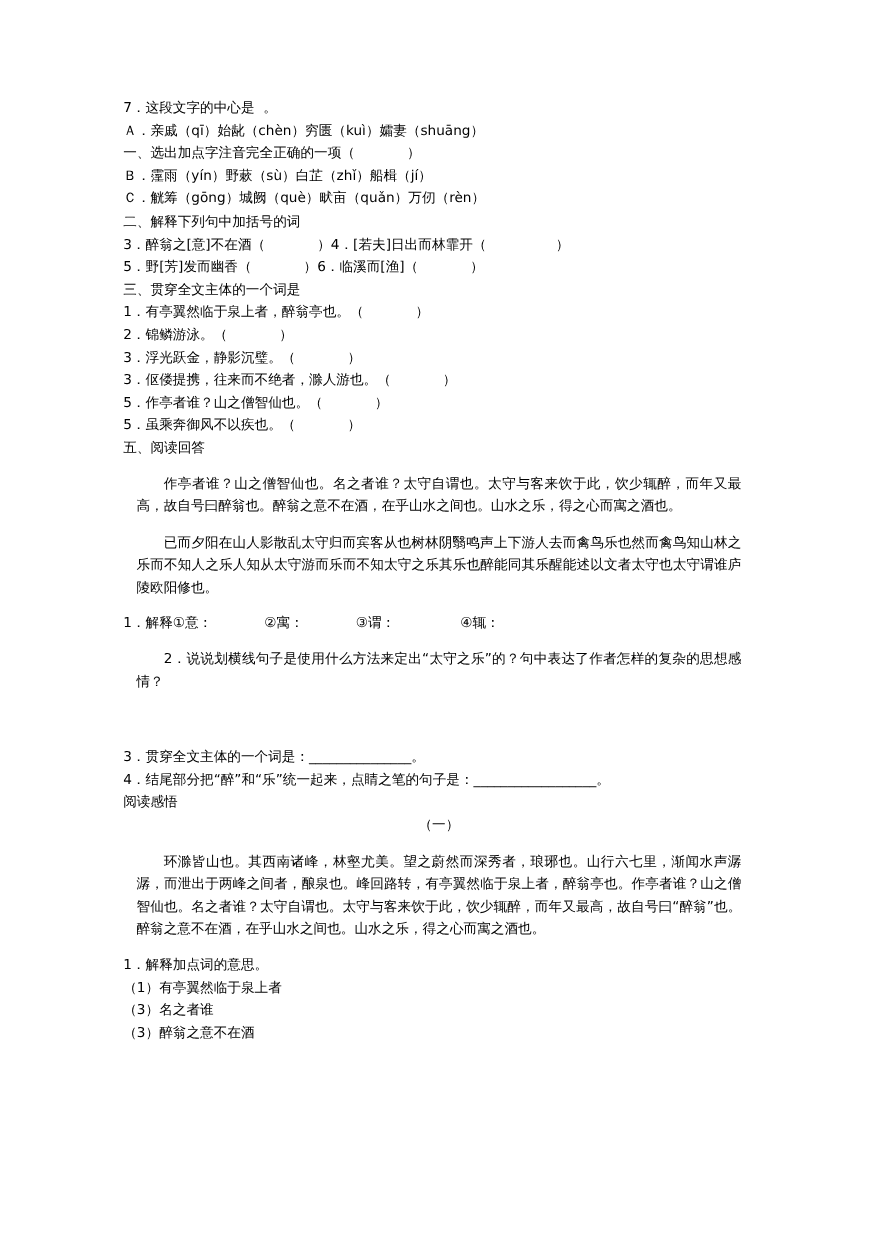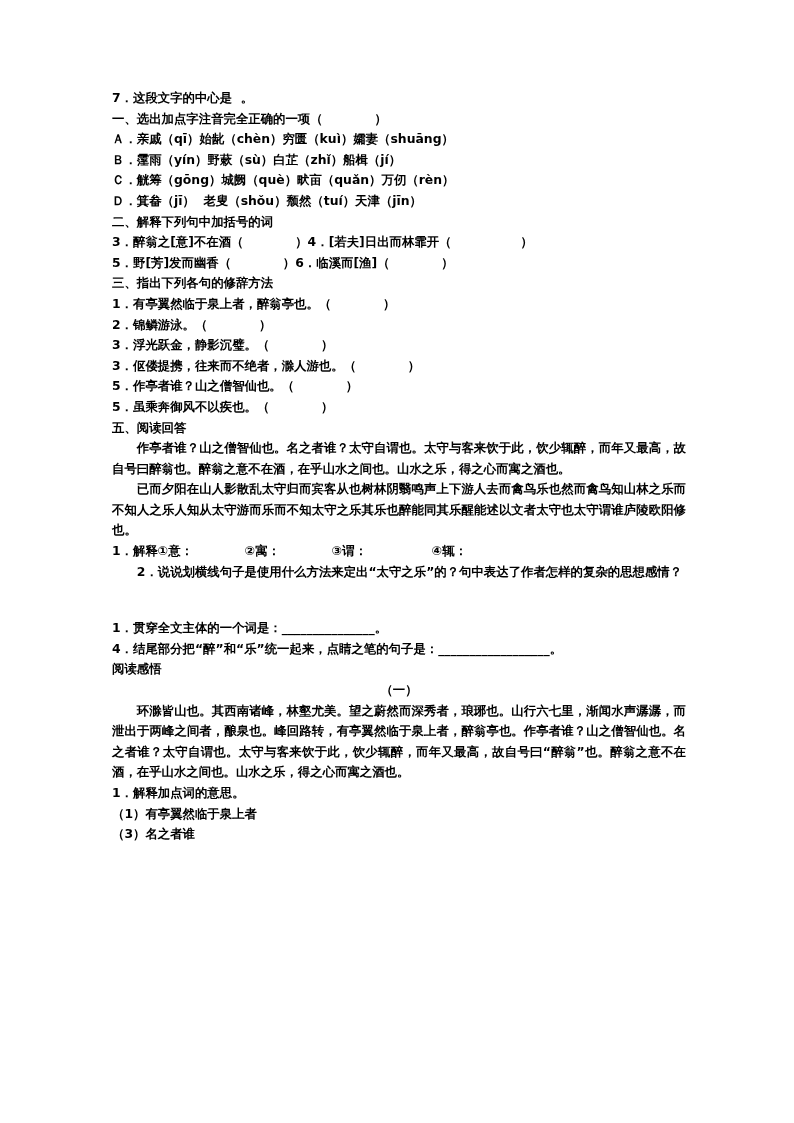--- a/index.html
+++ b/index.html
@@ -15,75 +15,74 @@
     position: relative;
     overflow: hidden;
   }
   .page {
     position: absolute;
     left: 0; top: 0;
     width: 794px;
     height: 1104px;
     box-sizing: border-box;
     padding: 88px 108px 60px 112px;
-    font-weight: bold;
   }
   .doc {
     font-size: 12.4px;
     line-height: 20.6px;
   }
   .line {
     white-space: pre-wrap;
     word-break: break-all;
     margin: 0;
   }
   .para {
     white-space: normal;
     word-break: break-all;
     text-align: justify;
-    margin: 0;
+    margin: 12px;
     text-indent: 2em;
   }
   .center {
     text-align: center;
     margin: 0;
   }
   .spacer-lg { height: 36px; }
 </style>
 </head>
 <body>
 
 <div class="page">
   <div class="doc">
 
     <p class="line">7．这段文字的中心是  。</p>
+    <p class="line">Ａ．亲戚（qī）始龀（chèn）穷匮（kuì）孀妻（shuāng）</p>
     <p class="line">一、选出加点字注音完全正确的一项（            ）</p>
-    <p class="line">Ａ．亲戚（qī）始龀（chèn）穷匮（kuì）孀妻（shuāng）</p>
     <p class="line">Ｂ．霪雨（yín）野蔌（sù）白芷（zhǐ）船楫（jí）</p>
     <p class="line">Ｃ．觥筹（gōng）城阙（què）畎亩（quǎn）万仞（rèn）</p>
-    <p class="line">Ｄ．箕畚（jī）  老叟（shǒu）颓然（tuí）天津（jīn）</p>
     <p class="line">二、解释下列句中加括号的词</p>
     <p class="line">3．醉翁之[意]不在酒（            ）4．[若夫]日出而林霏开（                ）</p>
     <p class="line">5．野[芳]发而幽香（            ）6．临溪而[渔]（            ）</p>
-    <p class="line">三、指出下列各句的修辞方法</p>
+    <p class="line">三、贯穿全文主体的一个词是</p>
     <p class="line">1．有亭翼然临于泉上者，醉翁亭也。（            ）</p>
     <p class="line">2．锦鳞游泳。（            ）</p>
     <p class="line">3．浮光跃金，静影沉璧。（            ）</p>
     <p class="line">3．伛偻提携，往来而不绝者，滁人游也。（            ）</p>
     <p class="line">5．作亭者谁？山之僧智仙也。（            ）</p>
     <p class="line">5．虽乘奔御风不以疾也。（            ）</p>
     <p class="line">五、阅读回答</p>
     <p class="para">作亭者谁？山之僧智仙也。名之者谁？太守自谓也。太守与客来饮于此，饮少辄醉，而年又最高，故自号曰醉翁也。醉翁之意不在酒，在乎山水之间也。山水之乐，得之心而寓之酒也。</p>
     <p class="para">已而夕阳在山人影散乱太守归而宾客从也树林阴翳鸣声上下游人去而禽鸟乐也然而禽鸟知山林之乐而不知人之乐人知从太守游而乐而不知太守之乐其乐也醉能同其乐醒能述以文者太守也太守谓谁庐陵欧阳修也。</p>
     <p class="line">1．解释①意：            ②寓：            ③谓：               ④辄：</p>
     <p class="para">2．说说划横线句子是使用什么方法来定出“太守之乐”的？句中表达了作者怎样的复杂的思想感情？</p>
     <div class="spacer-lg"></div>
-    <p class="line">1．贯穿全文主体的一个词是：_______________。</p>
+    <p class="line">3．贯穿全文主体的一个词是：_______________。</p>
     <p class="line">4．结尾部分把“醉”和“乐”统一起来，点睛之笔的句子是：__________________。</p>
     <p class="line">阅读感悟</p>
     <p class="center">（一）</p>
     <p class="para">环滁皆山也。其西南诸峰，林壑尤美。望之蔚然而深秀者，琅琊也。山行六七里，渐闻水声潺潺，而泄出于两峰之间者，酿泉也。峰回路转，有亭翼然临于泉上者，醉翁亭也。作亭者谁？山之僧智仙也。名之者谁？太守自谓也。太守与客来饮于此，饮少辄醉，而年又最高，故自号曰“醉翁”也。醉翁之意不在酒，在乎山水之间也。山水之乐，得之心而寓之酒也。</p>
     <p class="line">1．解释加点词的意思。</p>
     <p class="line">（1）有亭翼然临于泉上者</p>
     <p class="line">（3）名之者谁</p>
+    <p class="line">（3）醉翁之意不在酒</p>
 
   </div>
 </div>
 
 </body></html>

